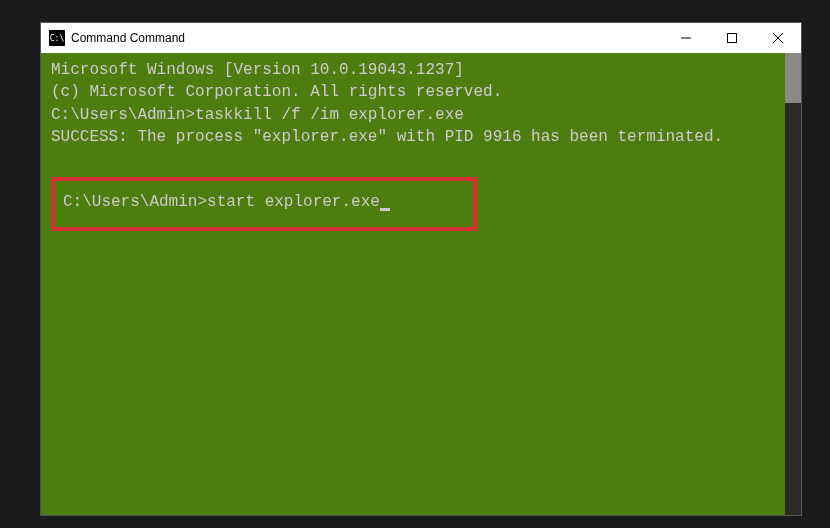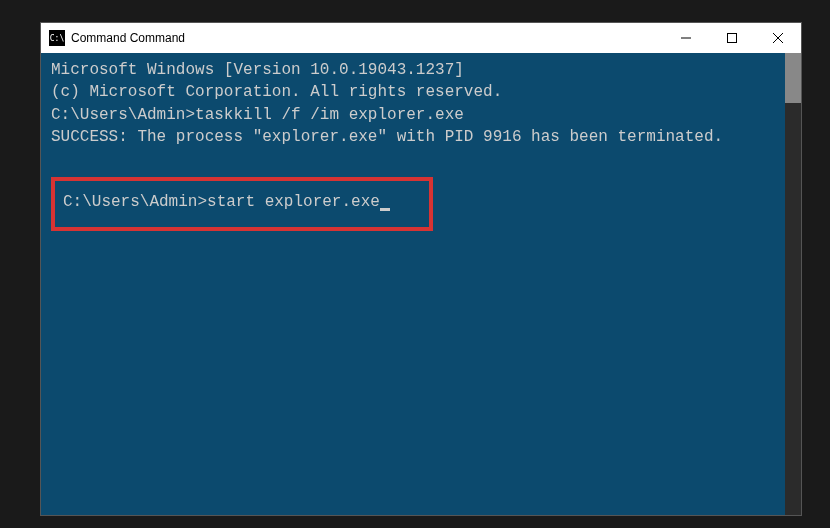--- a/index.html
+++ b/index.html
@@ -67,39 +67,39 @@
       fill: none;
     }
     .terminal-container {
       position: relative;
       height: calc(100% - 30px);
       background: #000;
       display: flex;
     }
     .terminal {
       flex: 1;
-      background: #0c4a6e;
+      background: #4d7c0f;
       color: #cccccc;
       font-family: Consolas, 'Courier New', monospace;
       font-size: 16px;
       line-height: 1.4;
       padding: 6px 10px;
       white-space: pre-wrap;
       word-break: break-all;
       overflow: hidden;
     }
     .terminal-line {
       display: block;
     }
     .highlight-box {
       border: 4px solid #d73333;
       padding: 10px 8px 14px 8px;
       margin-top: 6px;
       display: inline-block;
-      width: 382px;
+      width: 426px;
       position: relative;
     }
     .cursor {
       display: inline-block;
       width: 10px;
       height: 3px;
       background: #cccccc;
       vertical-align: bottom;
       margin-bottom: 2px;
     }

